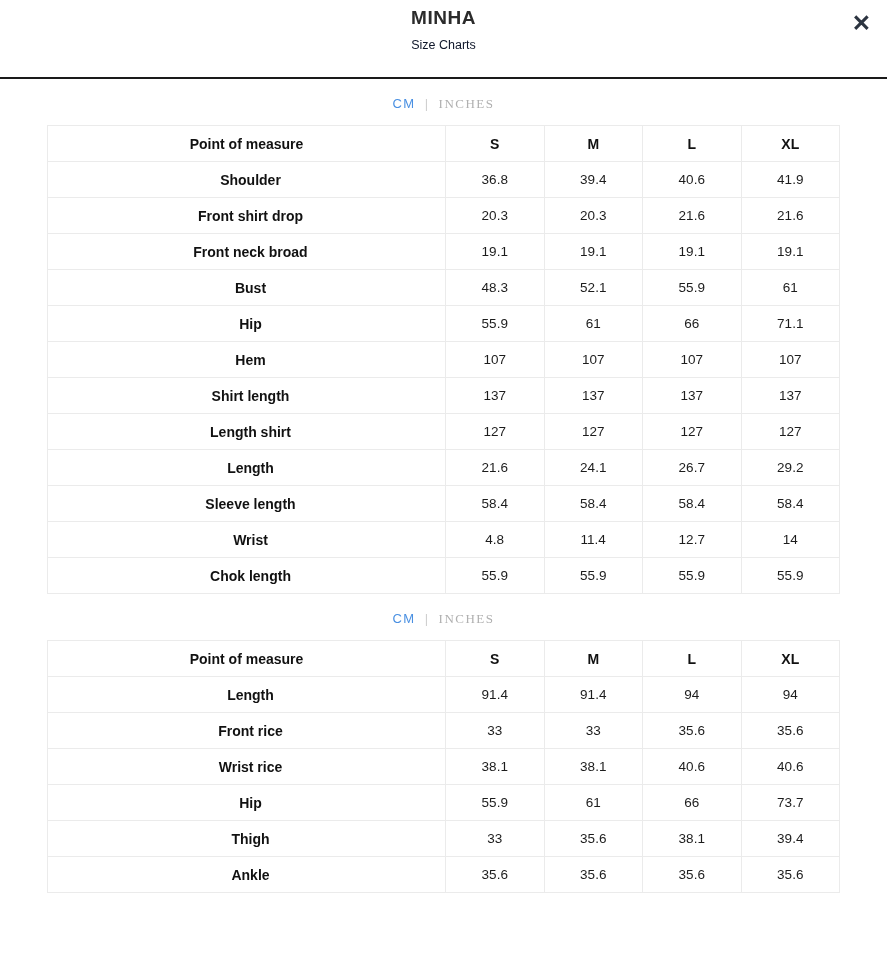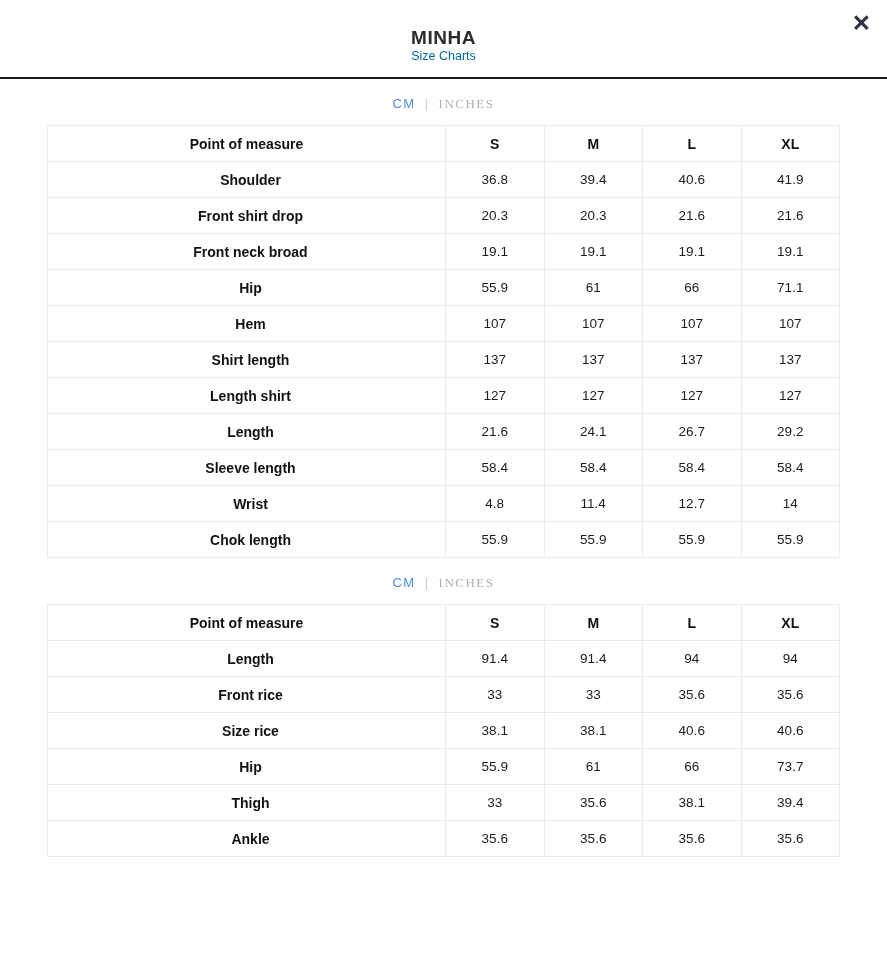--- a/index.html
+++ b/index.html
@@ -11,33 +11,33 @@
     font-family: "Liberation Sans", sans-serif;
     color: #1c1c1c;
   }
   .modal { width: 887px; min-height: 962px; background: #fff; }
 
   
   .modal-header {
     position: relative;
     height: 79px;
     text-align: center;
-    padding-top: 27px;
+    padding-top: 7px;
     border-bottom: 2px solid #1a1a1a;
   }
   .modal-title {
     font-size: 19px;
     font-weight: bold;
     color: #2b2b2b;
     letter-spacing: 0.5px;
   }
   .modal-subtitle {
-    margin-top: 0;
+    margin-top: 9px;
     font-size: 12.5px;
-    color: #0369a1;
+    color: #0f172a;
   }
   .close-btn {
     position: absolute;
     top: 8px;
     right: 12px;
     background: none;
     border: none;
     padding: 4px;
     cursor: pointer;
     font-size: 23px;
@@ -143,20 +143,27 @@
               <td>21.6</td>
             </tr>
             <tr>
               <td class="row-label">Front neck broad</td>
               <td>19.1</td>
               <td>19.1</td>
               <td>19.1</td>
               <td>19.1</td>
             </tr>
             <tr>
+              <td class="row-label">Bust</td>
+              <td>48.3</td>
+              <td>52.1</td>
+              <td>55.9</td>
+              <td>61</td>
+            </tr>
+            <tr>
               <td class="row-label">Hip</td>
               <td>55.9</td>
               <td>61</td>
               <td>66</td>
               <td>71.1</td>
             </tr>
             <tr>
               <td class="row-label">Hem</td>
               <td>107</td>
               <td>107</td>
@@ -239,21 +246,21 @@
               <td>94</td>
             </tr>
             <tr>
               <td class="row-label">Front rice</td>
               <td>33</td>
               <td>33</td>
               <td>35.6</td>
               <td>35.6</td>
             </tr>
             <tr>
-              <td class="row-label">Size rice</td>
+              <td class="row-label">Wrist rice</td>
               <td>38.1</td>
               <td>38.1</td>
               <td>40.6</td>
               <td>40.6</td>
             </tr>
             <tr>
               <td class="row-label">Hip</td>
               <td>55.9</td>
               <td>61</td>
               <td>66</td>

